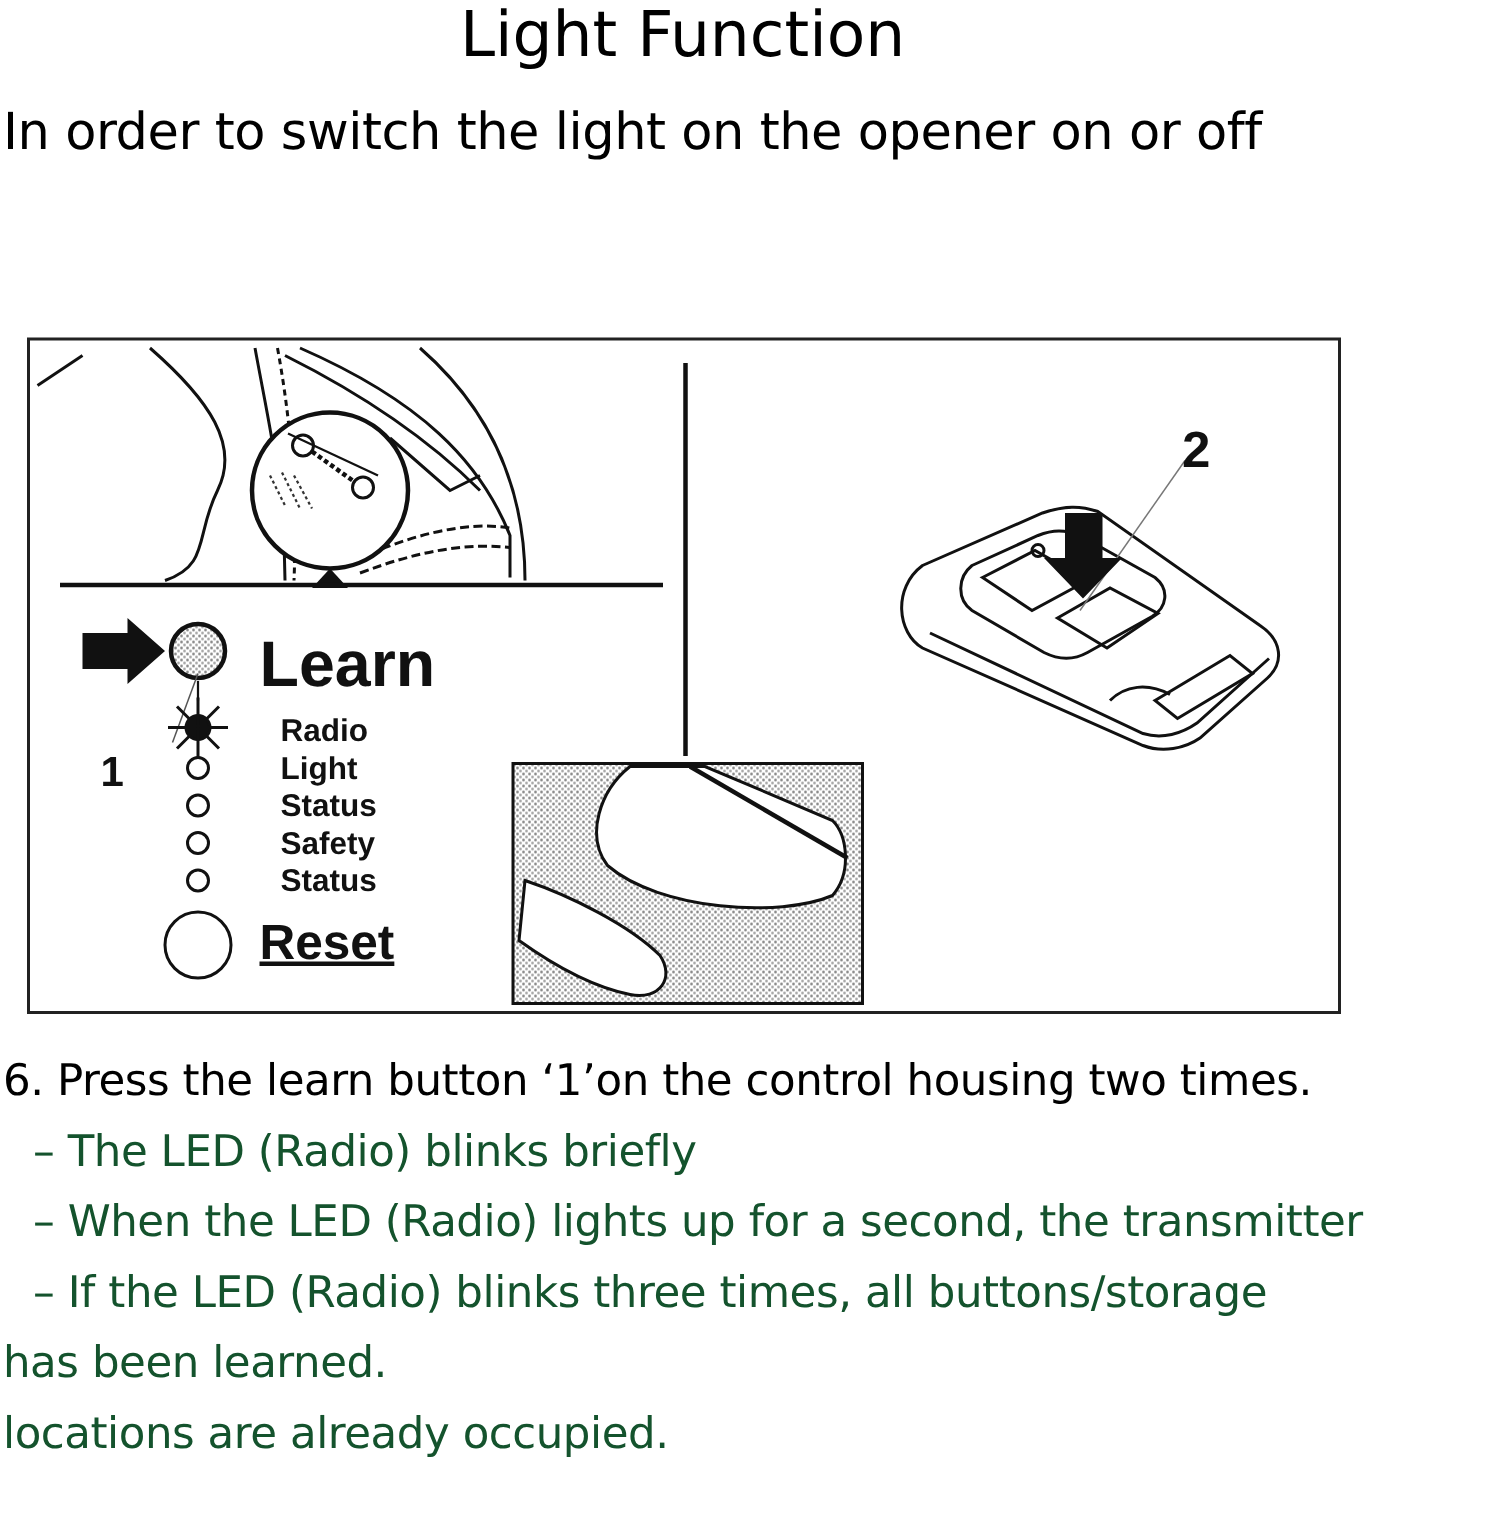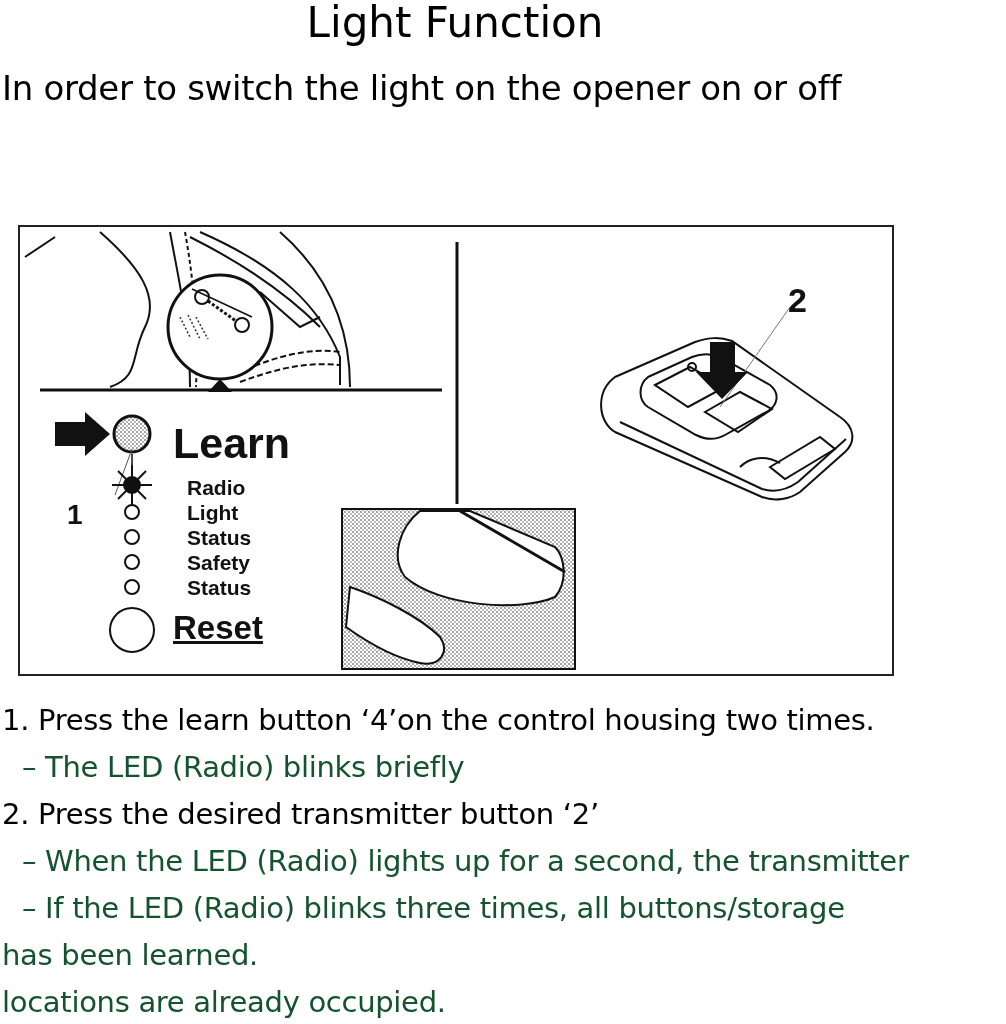--- a/index.html
+++ b/index.html
@@ -106,20 +106,19 @@
     <div>Light</div>
     <div>Status</div>
     <div>Safety</div>
     <div>Status</div>
   </span>
   <span class="label" style="left:153px; top:382px; font-size:33px;text-decoration:underline;">Reset</span>
   <span class="label" style="left:768px; top:54px; font-size:34px;">2</span>
 </div>
 
 <div class="steps">
-  <div class="step">1. Press the learn button ‘4’on the control housing two times.</div>
+  <div class="step">6. Press the learn button ‘1’on the control housing two times.</div>
   <div class="note indent">– The LED (Radio) blinks briefly</div>
-  <div class="step">2. Press the desired transmitter button ‘2’</div>
   <div class="note indent">– When the LED (Radio) lights up for a second, the transmitter</div>
   <div class="note indent">– If the LED (Radio) blinks three times, all buttons/storage</div>
   <div class="note">has been learned.</div>
   <div class="note">locations are already occupied.</div>
 </div>
 
 </body></html>

